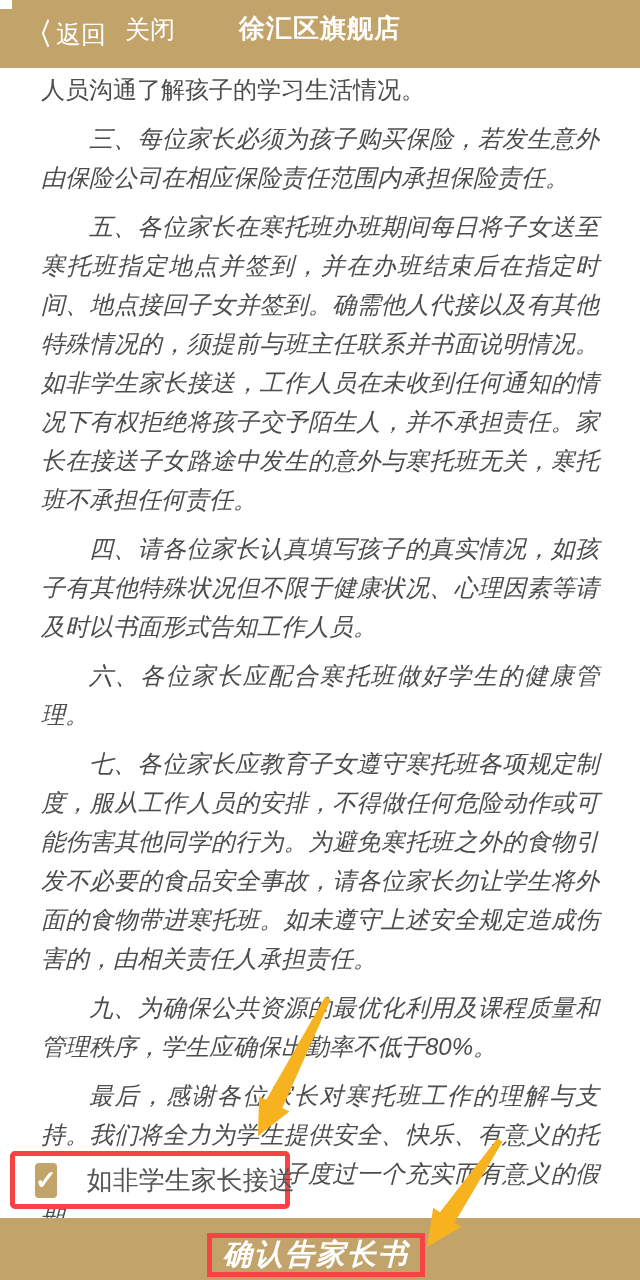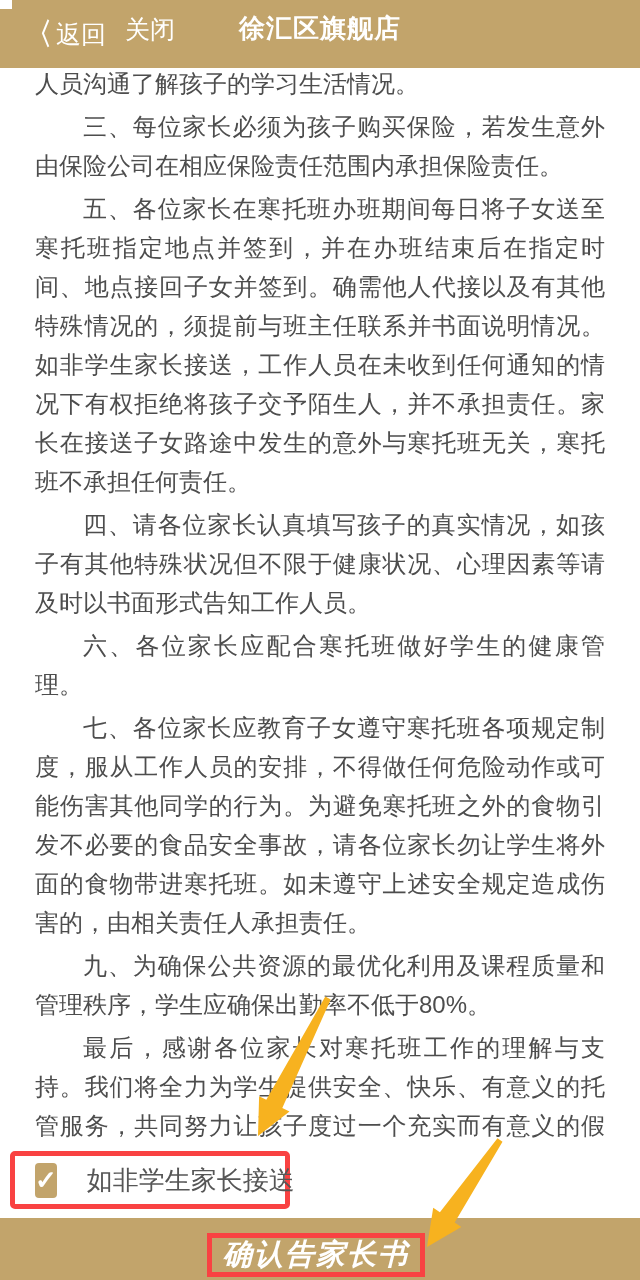--- a/index.html
+++ b/index.html
@@ -39,22 +39,22 @@
     white-space:nowrap;
   }
   .corner-artifact{position:absolute;left:0;top:0;width:12px;height:9px;background:#fff;z-index:11;}
   
   .doc{
     position:absolute;top:60px;left:0;width:640px;box-sizing:border-box;
     padding:0 31px;z-index:1;
     font-size:24px;line-height:39px;color:var(--text-gray);
     text-align:justify;text-justify:inter-ideograph;
   }
-  .doc p{margin:4px;}
-  .doc p.indent{text-indent:2em;}
+  .doc p{margin:10px;}
+  .doc p.indent{text-indent:2em;font-style:italic;}
   
   .agree-rect{
     position:absolute;left:10px;top:1151px;width:280px;height:58px;
     box-sizing:border-box;border:5px solid var(--annotation-red);border-radius:5px;
     background:#fff;z-index:5;display:flex;align-items:center;
   }
   .agree-checkbox{
     width:35px;height:35px;margin-left:20px;border-radius:4px;
     background:var(--theme-tan);cursor:pointer;
     display:flex;align-items:center;justify-content:center;

